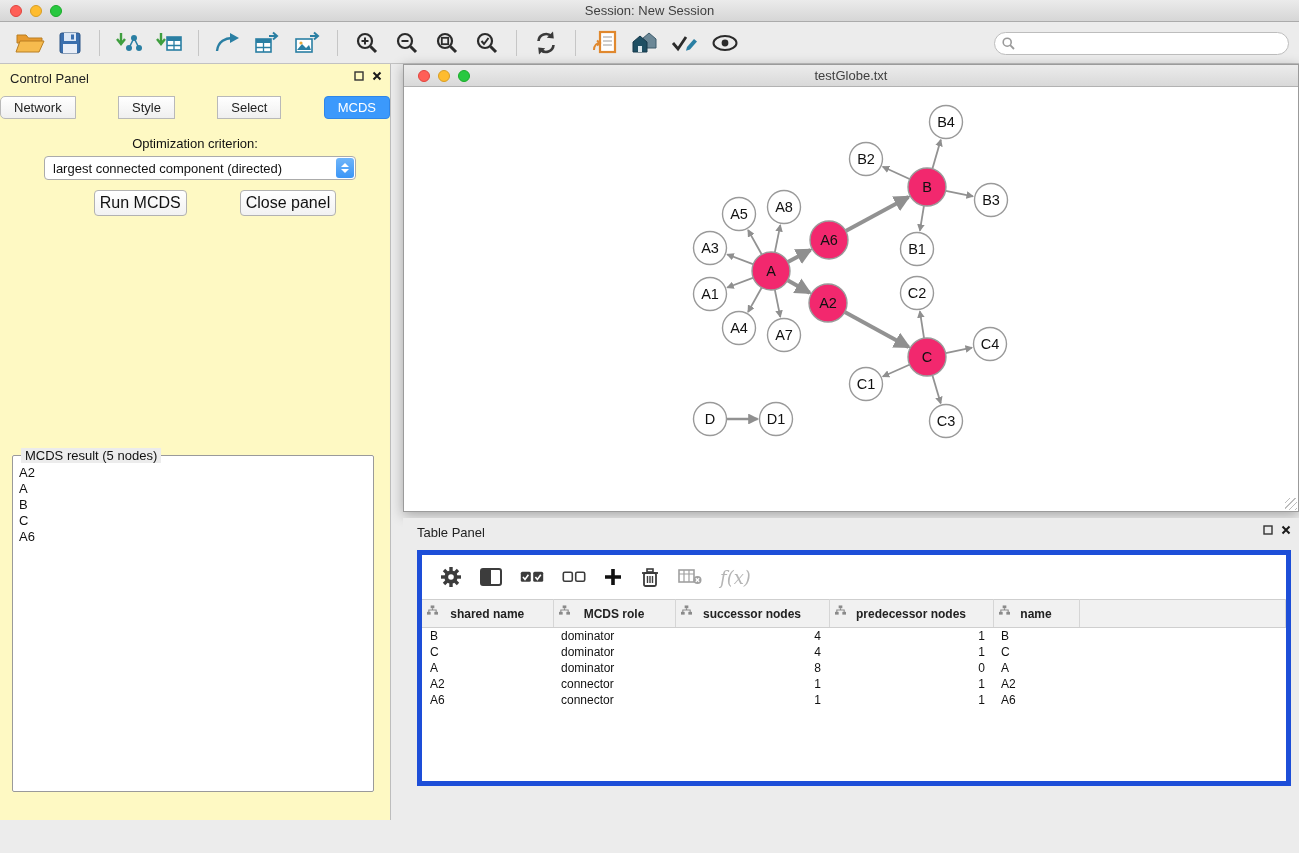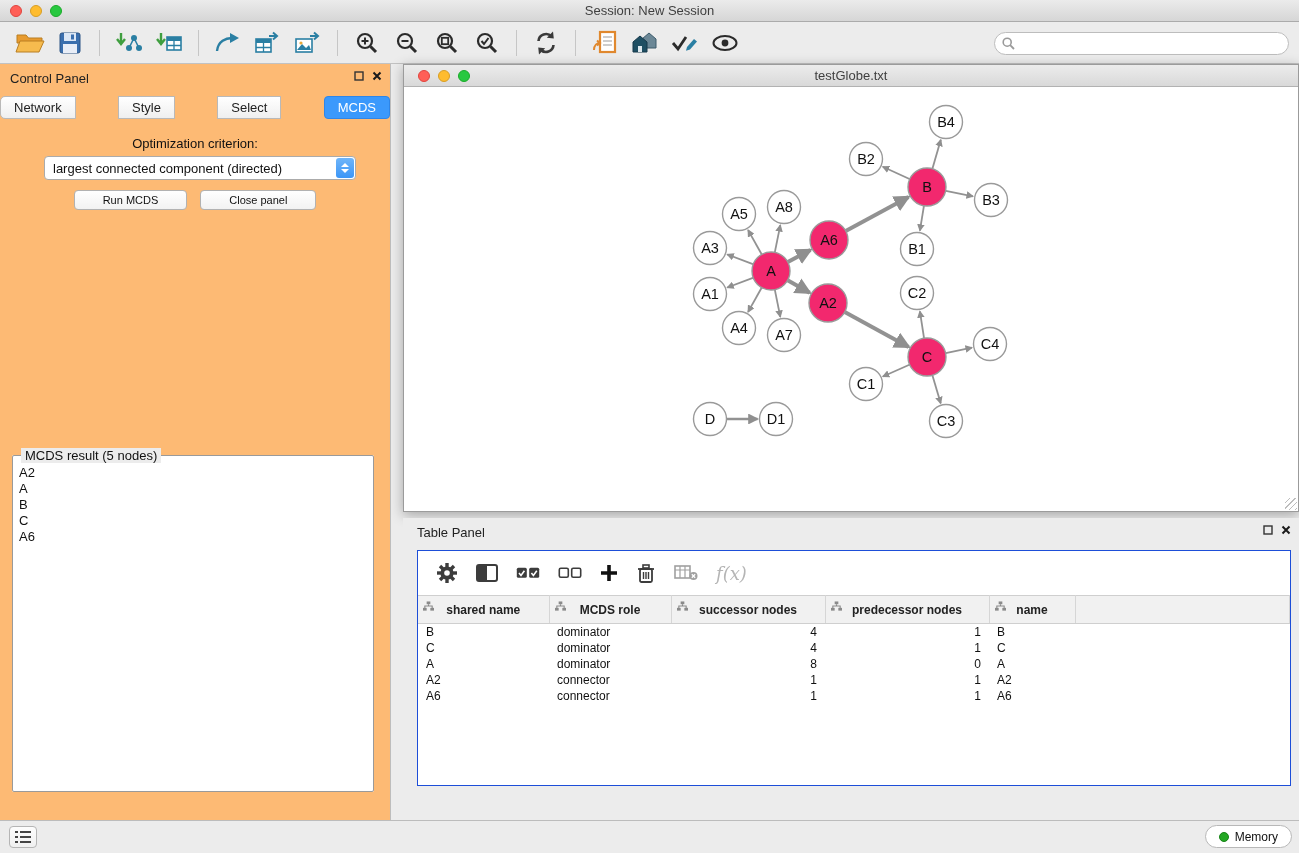--- a/index.html
+++ b/index.html
@@ -24,44 +24,44 @@
   .tb-sep { width:1px; height:26px; background:#c6c6c6; margin:0 9px; }
   .tb-spacer { flex:1; }
   .searchbox { position:relative; width:295px; height:23px; }
   .searchbox input { width:100%; height:100%; border:1px solid #bdbdbd; border-radius:12px;
     padding:0 8px 0 24px; font-size:13px; font-family:"Liberation Sans",sans-serif;
     background:#fff; outline:none; color:#333; }
   .searchbox .mag { position:absolute; left:8px; top:5px; }
 
   
   .control-panel { position:absolute; left:0; top:64px; width:391px; height:756px;
-    background:#fdba74; border-right:1px solid #bdbdbd; }
+    background:#fef9c3; border-right:1px solid #bdbdbd; }
   .panel-header { position:relative; height:28px; }
   .panel-header .ph-title { position:absolute; left:10px; top:7px; font-size:13px; color:#222; }
   .panel-header .ph-icons { position:absolute; right:8px; top:7px; display:flex; gap:8px; }
   .cp-tabs { position:absolute; top:32px; left:0; width:100%; display:flex; justify-content:space-between; }
   .cp-tab { padding:3px 13px; border:1px solid #b9b9b9; background:linear-gradient(#ffffff,#efefef);
     margin-left:-1px; font-size:13px; color:#222; }
   .cp-tab:first-child { border-radius:5px 0 0 5px; margin-left:0; }
   .cp-tab:last-child { border-radius:0 5px 5px 0; }
   .cp-tab.active { background:#3b99fc; border-color:#2f86e8; color:#fff; border-radius:4px; }
   .opt-label { position:absolute; top:72px; width:100%; text-align:center; font-size:13px; color:#111; }
   .dropdown { position:absolute; top:92px; left:44px; width:312px; height:24px;
     background:#fff; border:1px solid #ababab; border-radius:4px;
     display:flex; align-items:center; }
   .dropdown .dd-text { flex:1; font-size:13px; color:#111; padding-left:8px; white-space:nowrap; overflow:hidden; }
   .dropdown .dd-stepper { width:18px; height:20px; margin-right:1px; border-radius:3px;
     background:linear-gradient(#6fb5f9,#3b96f7); display:flex; flex-direction:column;
     align-items:center; justify-content:center; gap:2px; }
   .dd-stepper .tri-up { width:0; height:0; border-left:4px solid transparent; border-right:4px solid transparent; border-bottom:4px solid #fff; }
   .dd-stepper .tri-dn { width:0; height:0; border-left:4px solid transparent; border-right:4px solid transparent; border-top:4px solid #fff; }
   .cp-buttons { position:absolute; top:126px; width:100%; display:flex; justify-content:center; gap:13px; }
-  .push-btn { font-family:"Liberation Sans",sans-serif; font-size:11px; color:#111;
-    padding:3px 28px; border:1px solid #b2b2b2; border-radius:4px;
-    background:linear-gradient(#ffffff,#f2f2f2); }
+  .push-btn { font-family:"Liberation Sans",sans-serif; font-size:16px; color:#111;
+    padding:3px 5px; border:1px solid #b2b2b2; border-radius:4px;
+    background:linear-gradient(#ffffff,#f2f2f2);margin-left:40px; }
   .result-box { position:absolute; left:12px; top:384px; width:362px; height:344px;
     border:1px solid #9a9a9a; background:#fff; border-radius:2px; }
   .result-box legend { font-size:13px; color:#111; margin-left:8px; padding:0 4px; background:#ececec; }
   .result-list { padding:2px 0 0 6px; }
   .result-item { font-size:13px; color:#111; line-height:16px; }
 
   
   .net-window { position:absolute; left:403px; top:64px; width:896px; height:448px;
     background:#fff; border:1px solid #9b9b9b; box-shadow:0 3px 12px rgba(0,0,0,.3); }
   .net-titlebar { position:relative; height:22px; background:linear-gradient(#ececec,#d9d9d9);
@@ -72,21 +72,21 @@
   .nt-grn { left:54px; background:#28c840; border:1px solid #1aab29; }
   .net-title-text { line-height:21px; text-align:center; font-size:13px; color:#3f3f3f; }
   .net-canvas { position:absolute; left:0; top:23px; right:0; bottom:0; background:#fff; overflow:hidden; }
   .net-canvas svg text { font-family:"Liberation Sans", sans-serif; }
   .resize-corner { position:absolute; right:1px; bottom:1px; width:12px; height:12px;
     background:repeating-linear-gradient(135deg, transparent 0 3px, #bdbdbd 3px 4px); }
 
   
   .table-panel { position:absolute; left:403px; top:518px; width:896px; height:302px; background:#ececec; }
   .tp-body { position:absolute; left:14px; top:32px; width:1277px; max-width:1277px; right:8px; height:236px;
-    background:#fff; border:1px solid #1d4ed8; width:calc(100% - 22px); overflow:hidden; }
+    background:#fff; border:5px solid #1d4ed8; width:calc(100% - 22px); overflow:hidden; }
   .tp-toolbar { height:44px; display:flex; align-items:center; gap:18px; padding-left:18px; }
   .tp-tool { display:flex; align-items:center; justify-content:center; background:none; border:none; }
   .fx-label { font-family:"DejaVu Serif", serif; font-style:italic; font-size:18px; color:#b5b5b5; }
   table.data { border-collapse:collapse; width:100%; table-layout:fixed; }
   table.data th { height:28px; background:#f1f1f1; border-top:1px solid #cfcfcf; border-bottom:1px solid #cfcfcf;
     border-right:1px solid #d6d6d6; font-weight:bold; font-size:12px; color:#222; position:relative; }
   table.data th .th-text { display:block; text-align:center; }
   table.data th .th-icon { position:absolute; left:5px; top:5px; }
   table.data td { font-size:12px; color:#111; height:16px; padding:0 8px; white-space:nowrap; overflow:hidden; }
   table.data col.c0 { width:131px; } table.data col.c1 { width:122px; }
@@ -612,32 +612,14 @@
               <td style="text-align: right;">1</td>
               <td style="text-align: left;">A6</td>
               <td></td>
             </tr>
           </tbody>
       </table>
     </div>
 
   </div>
 
-  <div class="statusbar">
-    <button class="sb-left-btn">
-      <svg width="16" height="12" viewBox="0 0 16 12">
-        <g fill="#444">
-          <rect x="0" y="0" width="3" height="2"></rect>
-            <rect x="0" y="5" width="3" height="2"></rect>
-            <rect x="0" y="10" width="3" height="2"></rect>
-          <rect x="5" y="0" width="11" height="2"></rect>
-            <rect x="5" y="5" width="11" height="2"></rect>
-            <rect x="5" y="10" width="11" height="2"></rect>
-        </g>
-      </svg>
-    </button>
-    <button class="memory-btn">
-      <span class="mem-dot"></span>
-      <span>Memory</span>
-    </button>
-  </div>
 
 </div>
 
 </body></html>

